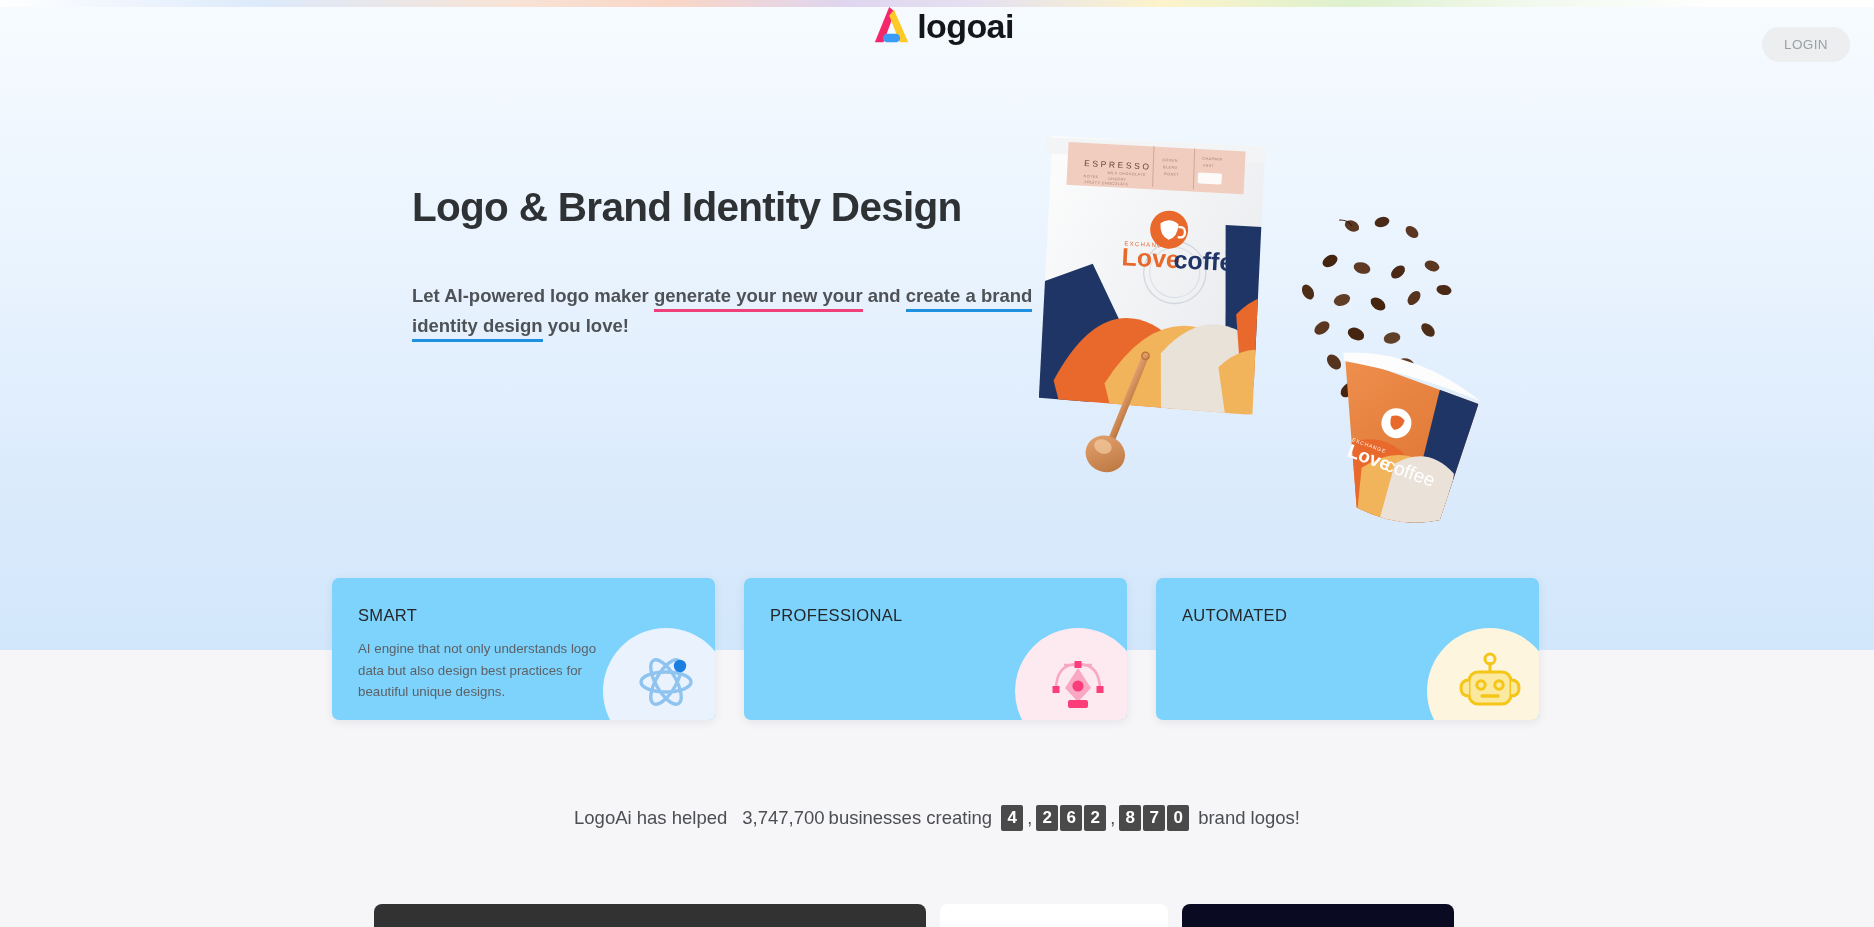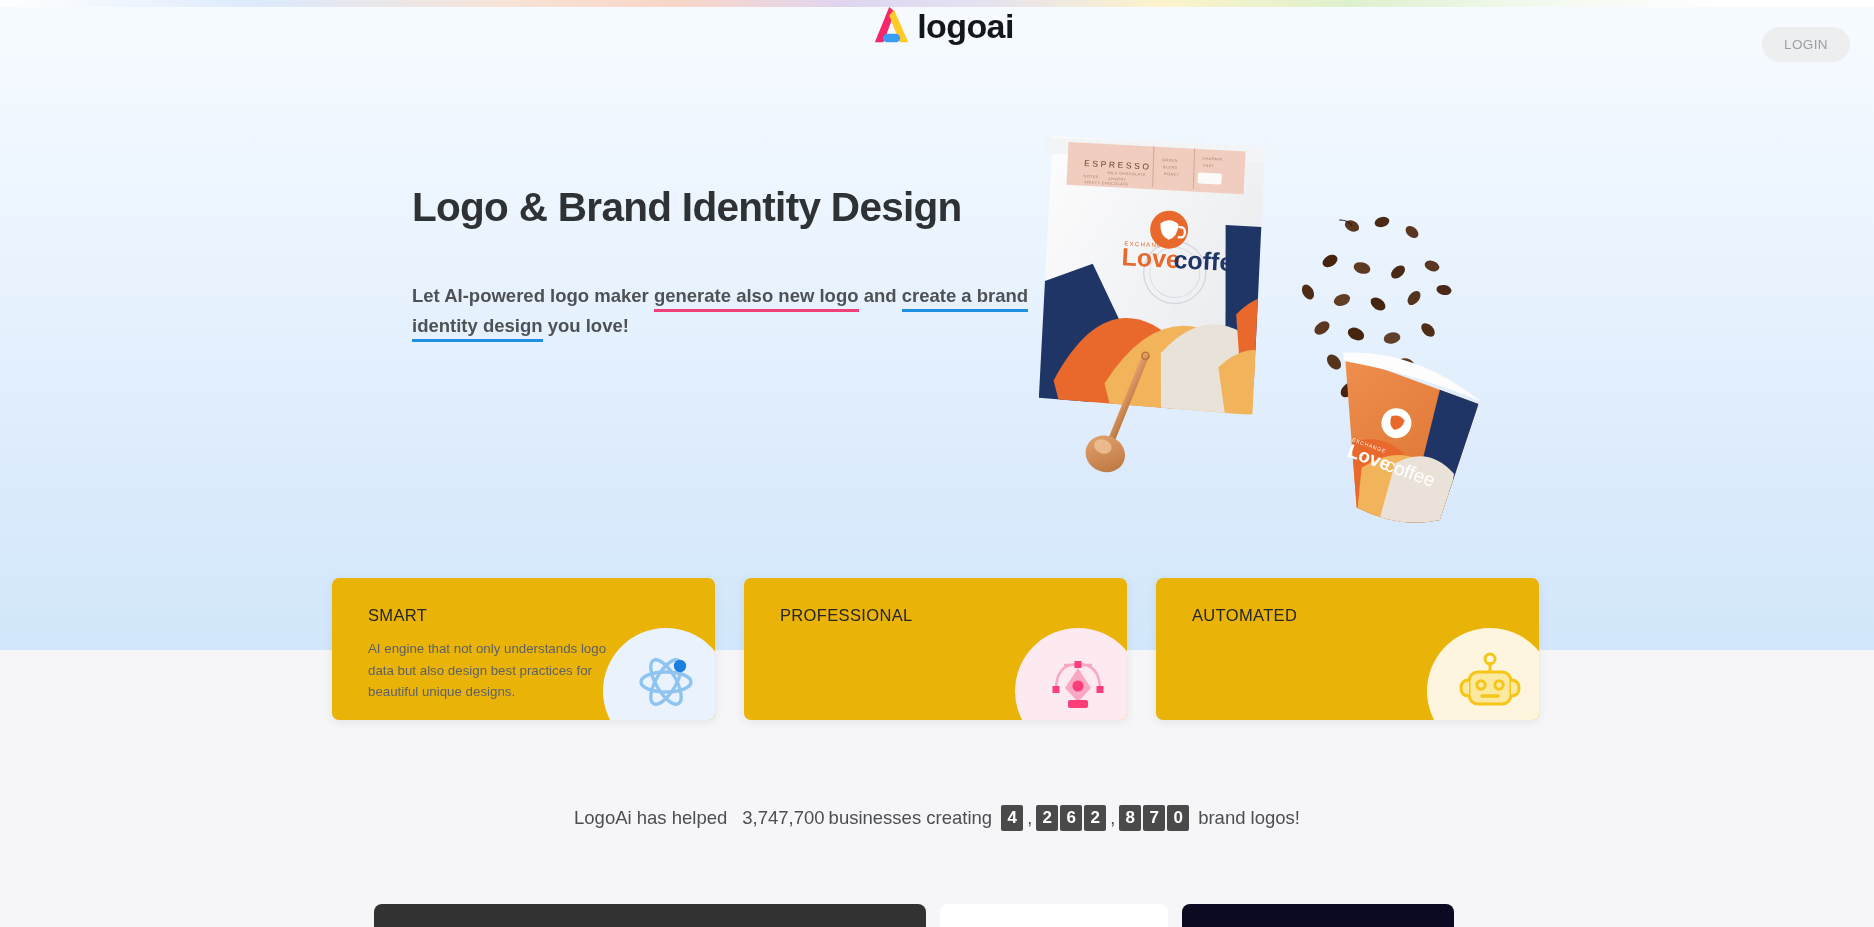--- a/index.html
+++ b/index.html
@@ -93,23 +93,23 @@
     position: absolute; left: 1000px; top: 76px; width: 520px; height: 480px;
   }
 
   
   .cards {
     position: absolute; left: 332px; top: 578px;
     display: flex; gap: 29px;
   }
   .card {
     position: relative; width: 383px; height: 142px;
-    background: #eab308; border-radius: 7px;
+    background: #7dd3fc; border-radius: 7px;
     box-shadow: 0 2px 10px rgba(40,60,90,.09);
-    padding: 28px 26px 0 36px; overflow: hidden;
+    padding: 28px 26px 0 26px; overflow: hidden;
   }
   .card-title {
     font-size: 16.5px; color: #24262a; letter-spacing: .35px;
     font-weight: 400; margin-bottom: 13px;
   }
   .card-desc {
     font-size: 13.3px; line-height: 1.63; color: #5d6166;
     width: 250px;
   }
   .card-icon-wrap {
@@ -168,21 +168,21 @@
       <span class="brand-text">logoai</span>
     </div>
 
 
     <button class="login-btn">LOGIN</button>
   </header>
 
   <div class="hero-copy">
     <h1 class="hero-title">Logo &amp; Brand Identity Design</h1>
     <p class="hero-sub">
-      <span>Let AI-powered logo maker </span><span class="u-pink">generate also new logo</span><span> and </span><span class="u-blue">create a brand identity design</span><span> you love!</span>
+      <span>Let AI-powered logo maker </span><span class="u-pink">generate your new your</span><span> and </span><span class="u-blue">create a brand identity design</span><span> you love!</span>
     </p>
   </div>
 
 
   <div class="hero-art">
     <svg viewBox="0 0 520 480" width="520" height="480">
       <defs>
         <linearGradient id="bagG" x1="0" y1="0" x2="1" y2="1">
           <stop offset="0" stop-color="#ffffff"></stop>
             <stop offset="1" stop-color="#e4e6ea"></stop>

